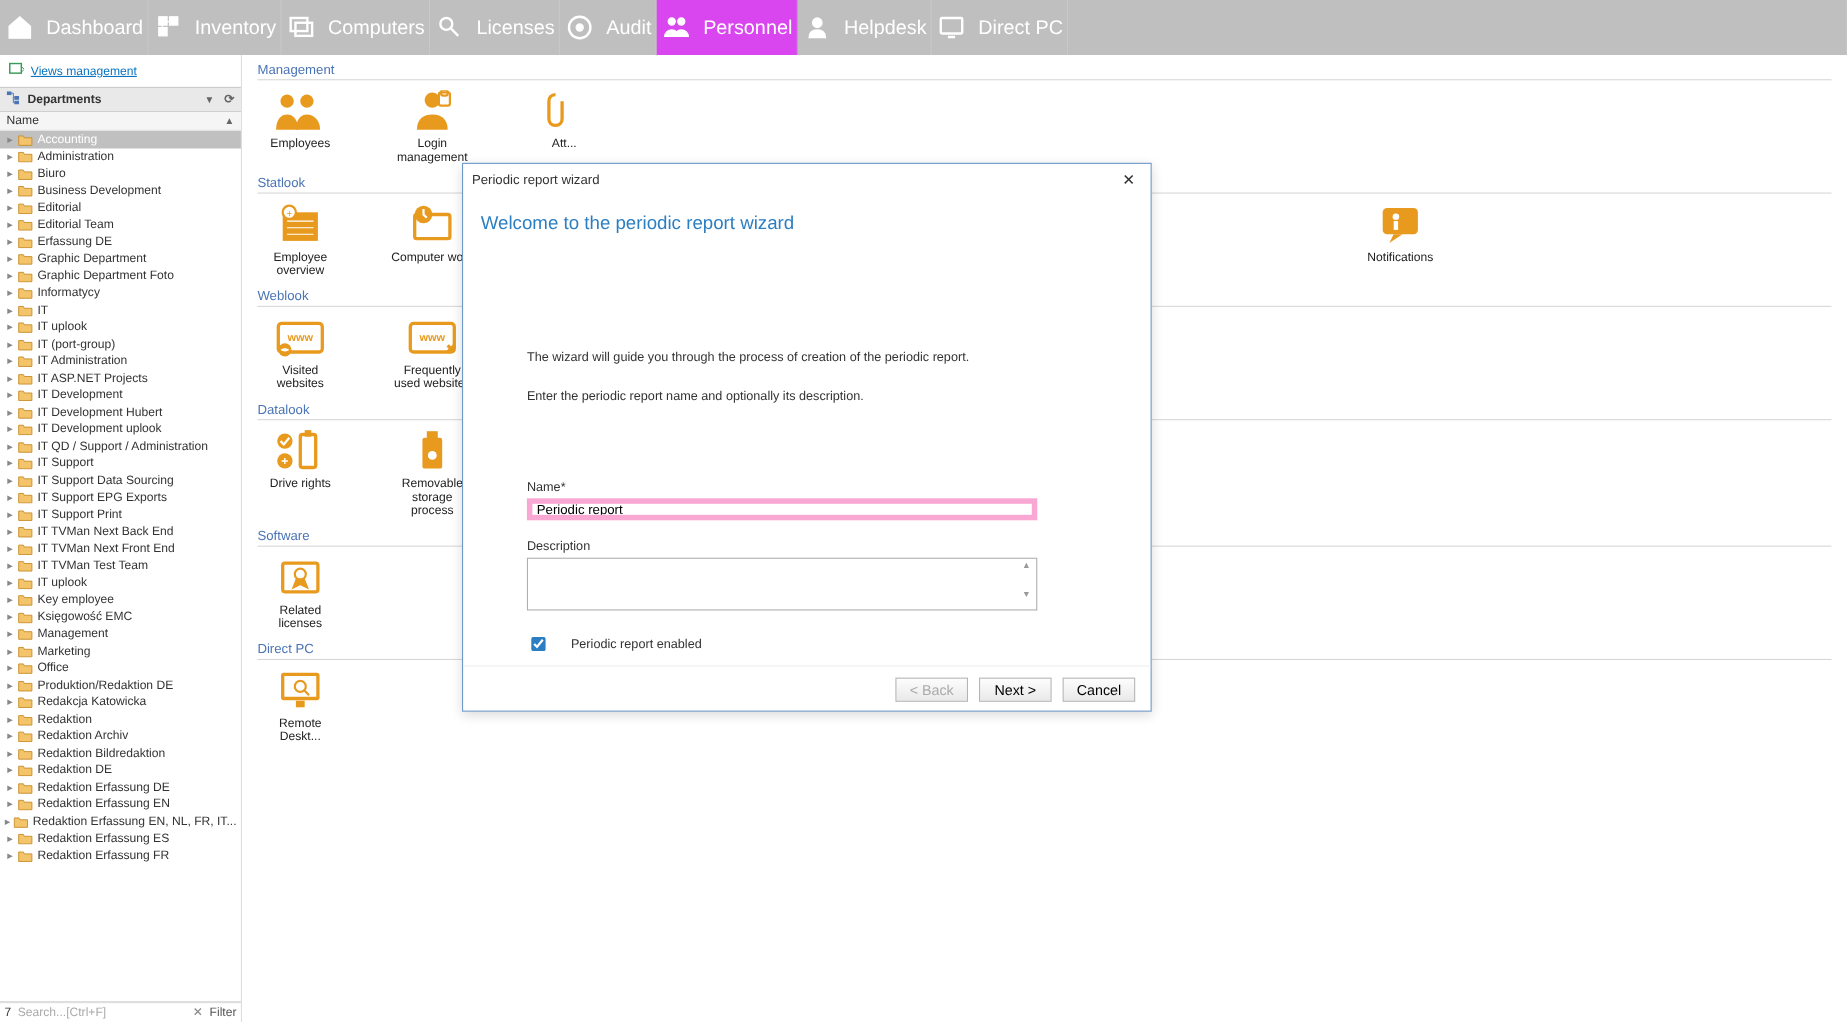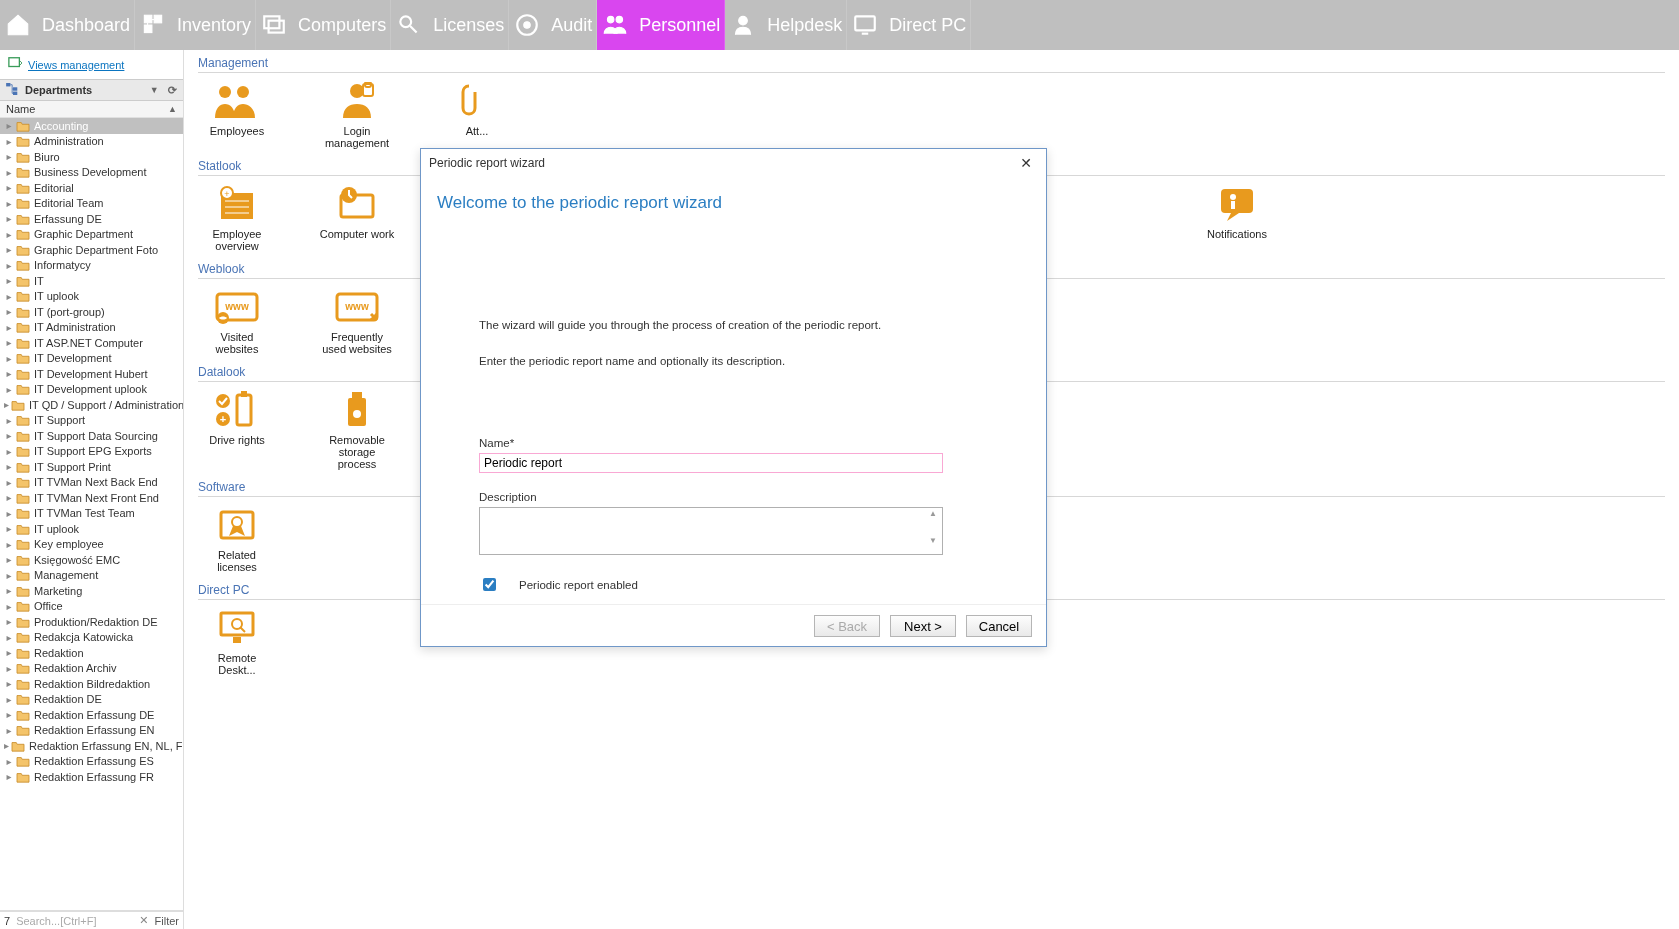--- a/index.html
+++ b/index.html
@@ -39,21 +39,21 @@
     justify-content: center;
   }
   .nav-icon svg { stroke: #fff; fill: #fff; }
 
   
   .main {
     display: flex;
     height: calc(929px - 50px);
   }
   .sidebar {
-    width: 184px;
+    width: 220px;
     border-right: 1px solid #ddd;
     background: #fff;
     display: flex;
     flex-direction: column;
   }
   .views-mgmt {
     padding: 6px 8px;
     display: flex;
     align-items: center;
     gap: 6px;
@@ -202,21 +202,21 @@
   .modal-form label.fld {
     display: block;
     margin-bottom: 4px;
     font-size: 11.5px;
   }
   .modal-form input[type="text"] {
     width: 464px;
     height: 20px;
     font-size: 12px;
     padding: 1px 4px;
-    border: 1px solid #f9a8d4;
+    border: 5px solid #f9a8d4;
   }
   .modal-form textarea {
     width: 464px;
     height: 48px;
     font-size: 12px;
     padding: 2px 4px;
     border: 1px solid #b0b0b0;
     resize: none;
   }
   .modal-form .desc-wrap { position: relative; display: inline-block; }
@@ -452,21 +452,21 @@
           <svg class="folder-icon" viewBox="0 0 16 14">
             <path d="M1 3h5l1 2h8v8H1z" fill="#f4c46a" stroke="#c98f2e"></path>
           </svg>
           <span>IT Administration</span>
         </div>
         <div class="tree-item">
           <span class="expander">▸</span>
           <svg class="folder-icon" viewBox="0 0 16 14">
             <path d="M1 3h5l1 2h8v8H1z" fill="#f4c46a" stroke="#c98f2e"></path>
           </svg>
-          <span>IT ASP.NET Computer</span>
+          <span>IT ASP.NET Projects</span>
         </div>
         <div class="tree-item">
           <span class="expander">▸</span>
           <svg class="folder-icon" viewBox="0 0 16 14">
             <path d="M1 3h5l1 2h8v8H1z" fill="#f4c46a" stroke="#c98f2e"></path>
           </svg>
           <span>IT Development</span>
         </div>
         <div class="tree-item">
           <span class="expander">▸</span>

